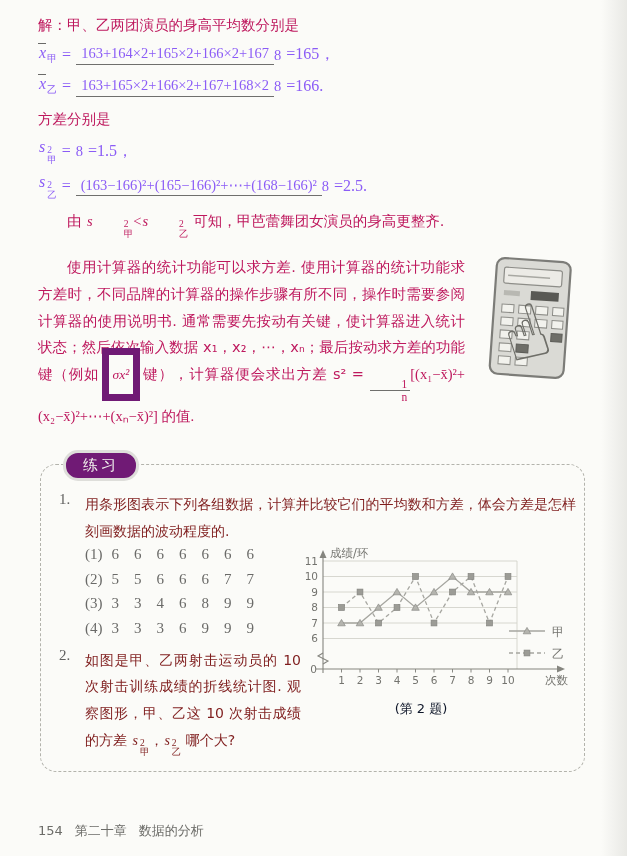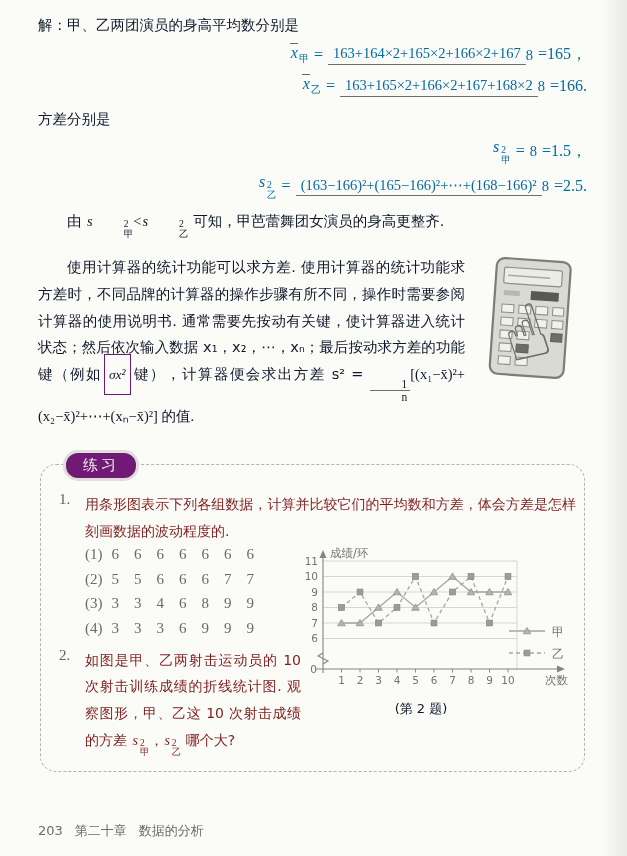--- a/index.html
+++ b/index.html
@@ -6,45 +6,45 @@
   html,body { background:#e8e8e4; }
   .page {
     position:relative; width:627px; height:856px; margin:0 auto;
     background:#fbfbf8; overflow:hidden;
     font-family:"DejaVu Sans",sans-serif; color:#616160;
   }
   .page::after{ content:""; position:absolute; top:0; right:0; bottom:0; width:26px;
     background:linear-gradient(to left, rgba(110,110,100,.13), rgba(0,0,0,0)); pointer-events:none; }
   .content { padding:12px 40px 0 38px; }
 
-  .body-text { font-size:14.5px; line-height:1.85; text-align:justify; color:#0f172a; }
+  .body-text { font-size:14.5px; line-height:1.85; text-align:justify; color:#be185d; }
   .indent { text-indent:2em; }
 
   
-  .formula-line { display:flex; justify-content:flex-end; align-items:center; gap:5px;
-    font-family:"Liberation Serif",serif; font-size:16px; color:#0369a1; margin:5px 0 9px; }
+  .formula-line { display:flex; justify-content:flex-start; align-items:center; gap:5px;
+    font-family:"Liberation Serif",serif; font-size:16px; color:#8b5cf6; margin:5px 0 9px; }
   .fvar { font-style:italic; position:relative; padding:0 1px; }
   .xbar::before { content:""; position:absolute; left:0; right:1px; top:-1px; border-top:1.3px solid #6a6a68; }
   .fsub { font-size:10px; }
   .supsub { display:inline-flex; flex-direction:column; line-height:1; font-size:9.5px;
     justify-content:center; margin-left:1px; transform:translateY(1px); }
   .frac { display:inline-flex; flex-direction:row; align-items:center; line-height:1.3; font-size:14.5px; }
   .frac .num { padding:0 5px 1px; border-bottom:1.2px solid #6f6f6d; }
   .frac .den { padding-top:1px; }
   .fres { font-size:16px; }
 
   
   .calc-wrap { margin-top:16px; }
   .calc-fig { float:right; position:relative; width:112px; height:130px; margin:2px 0 2px 10px; }
   .hand-glyph { position:absolute; left:28px; top:40px; font-size:74px; line-height:1;
     color:#6e6e68; transform:rotate(-18deg); }
   .cuff { position:absolute; left:72px; top:104px; width:30px; height:15px; background:#77777
 
 2; border-radius:3px; transform:rotate(32deg); }
-  .keybox { font-family:"Liberation Serif",serif; font-style:italic; border:1px solid #701a75;
+  .keybox { font-family:"Liberation Serif",serif; font-style:italic; border:7px solid #701a75;
     padding:12px 4px; margin:0 2px; font-size:13.5px; }
   .ifrac { display:inline-flex; flex-direction:column; align-items:center; line-height:1.05;
     font-size:11.5px; vertical-align:-9px; font-family:"Liberation Serif",serif; }
   .ifrac .num { border-bottom:1px solid #6f6f6d; padding:0 3px; }
   .serifmath { font-family:"Liberation Serif",serif; }
 
   
   .exercise-box { position:relative; margin:34px 2px 0 2px; width:545px;
     border:1.6px dashed #b3b3ac; border-radius:16px; padding:26px 8px 14px 18px; }
   .badge { position:absolute; top:-15px; left:22px; background:#701a75; color:#f1f1ec;
@@ -286,15 +286,15 @@
               <text x="249" y="111.5" class="legend-text">乙</text>
             </svg>
           <div class="chart-caption">(第 2 题)</div>
         </div>
       </div>
     </div>
 
   </div>
 
   <div class="footer">
-    <span class="pn">203</span><span class="chap">第二十章</span><span>数据的分析</span>
+    <span class="pn">154</span><span class="chap">第二十章</span><span>数据的分析</span>
   </div>
 </div>
 
 </body></html>

